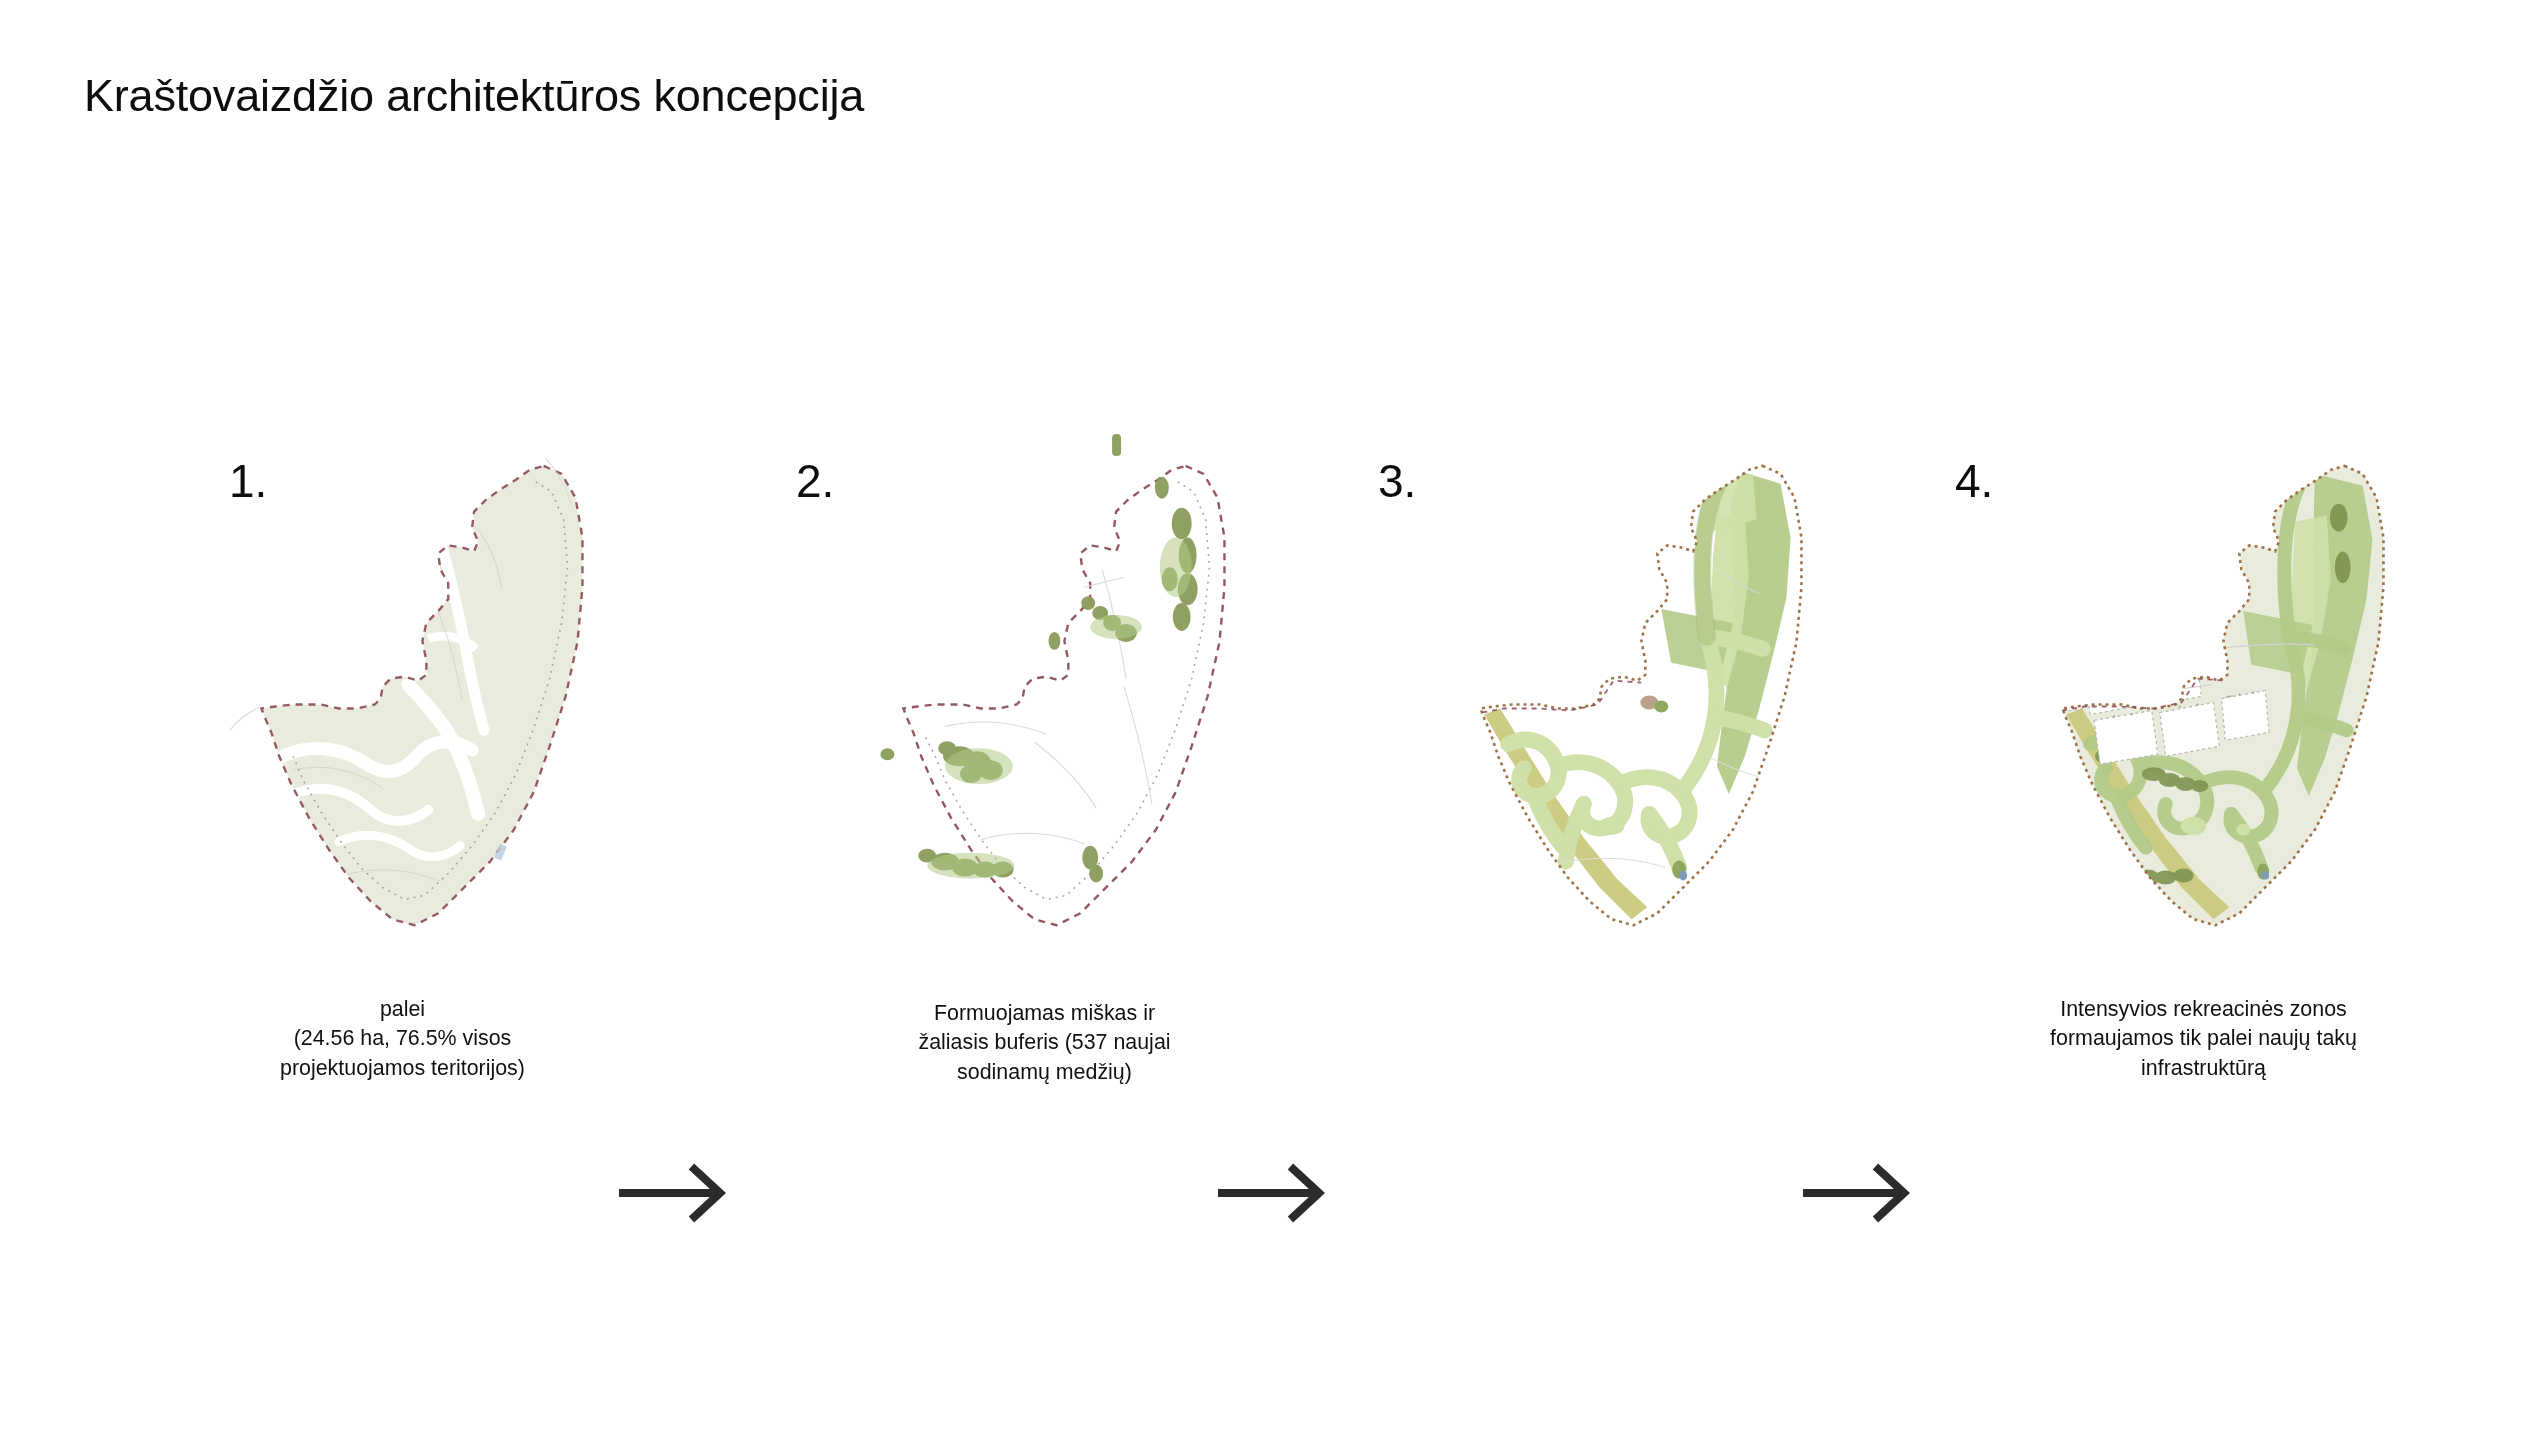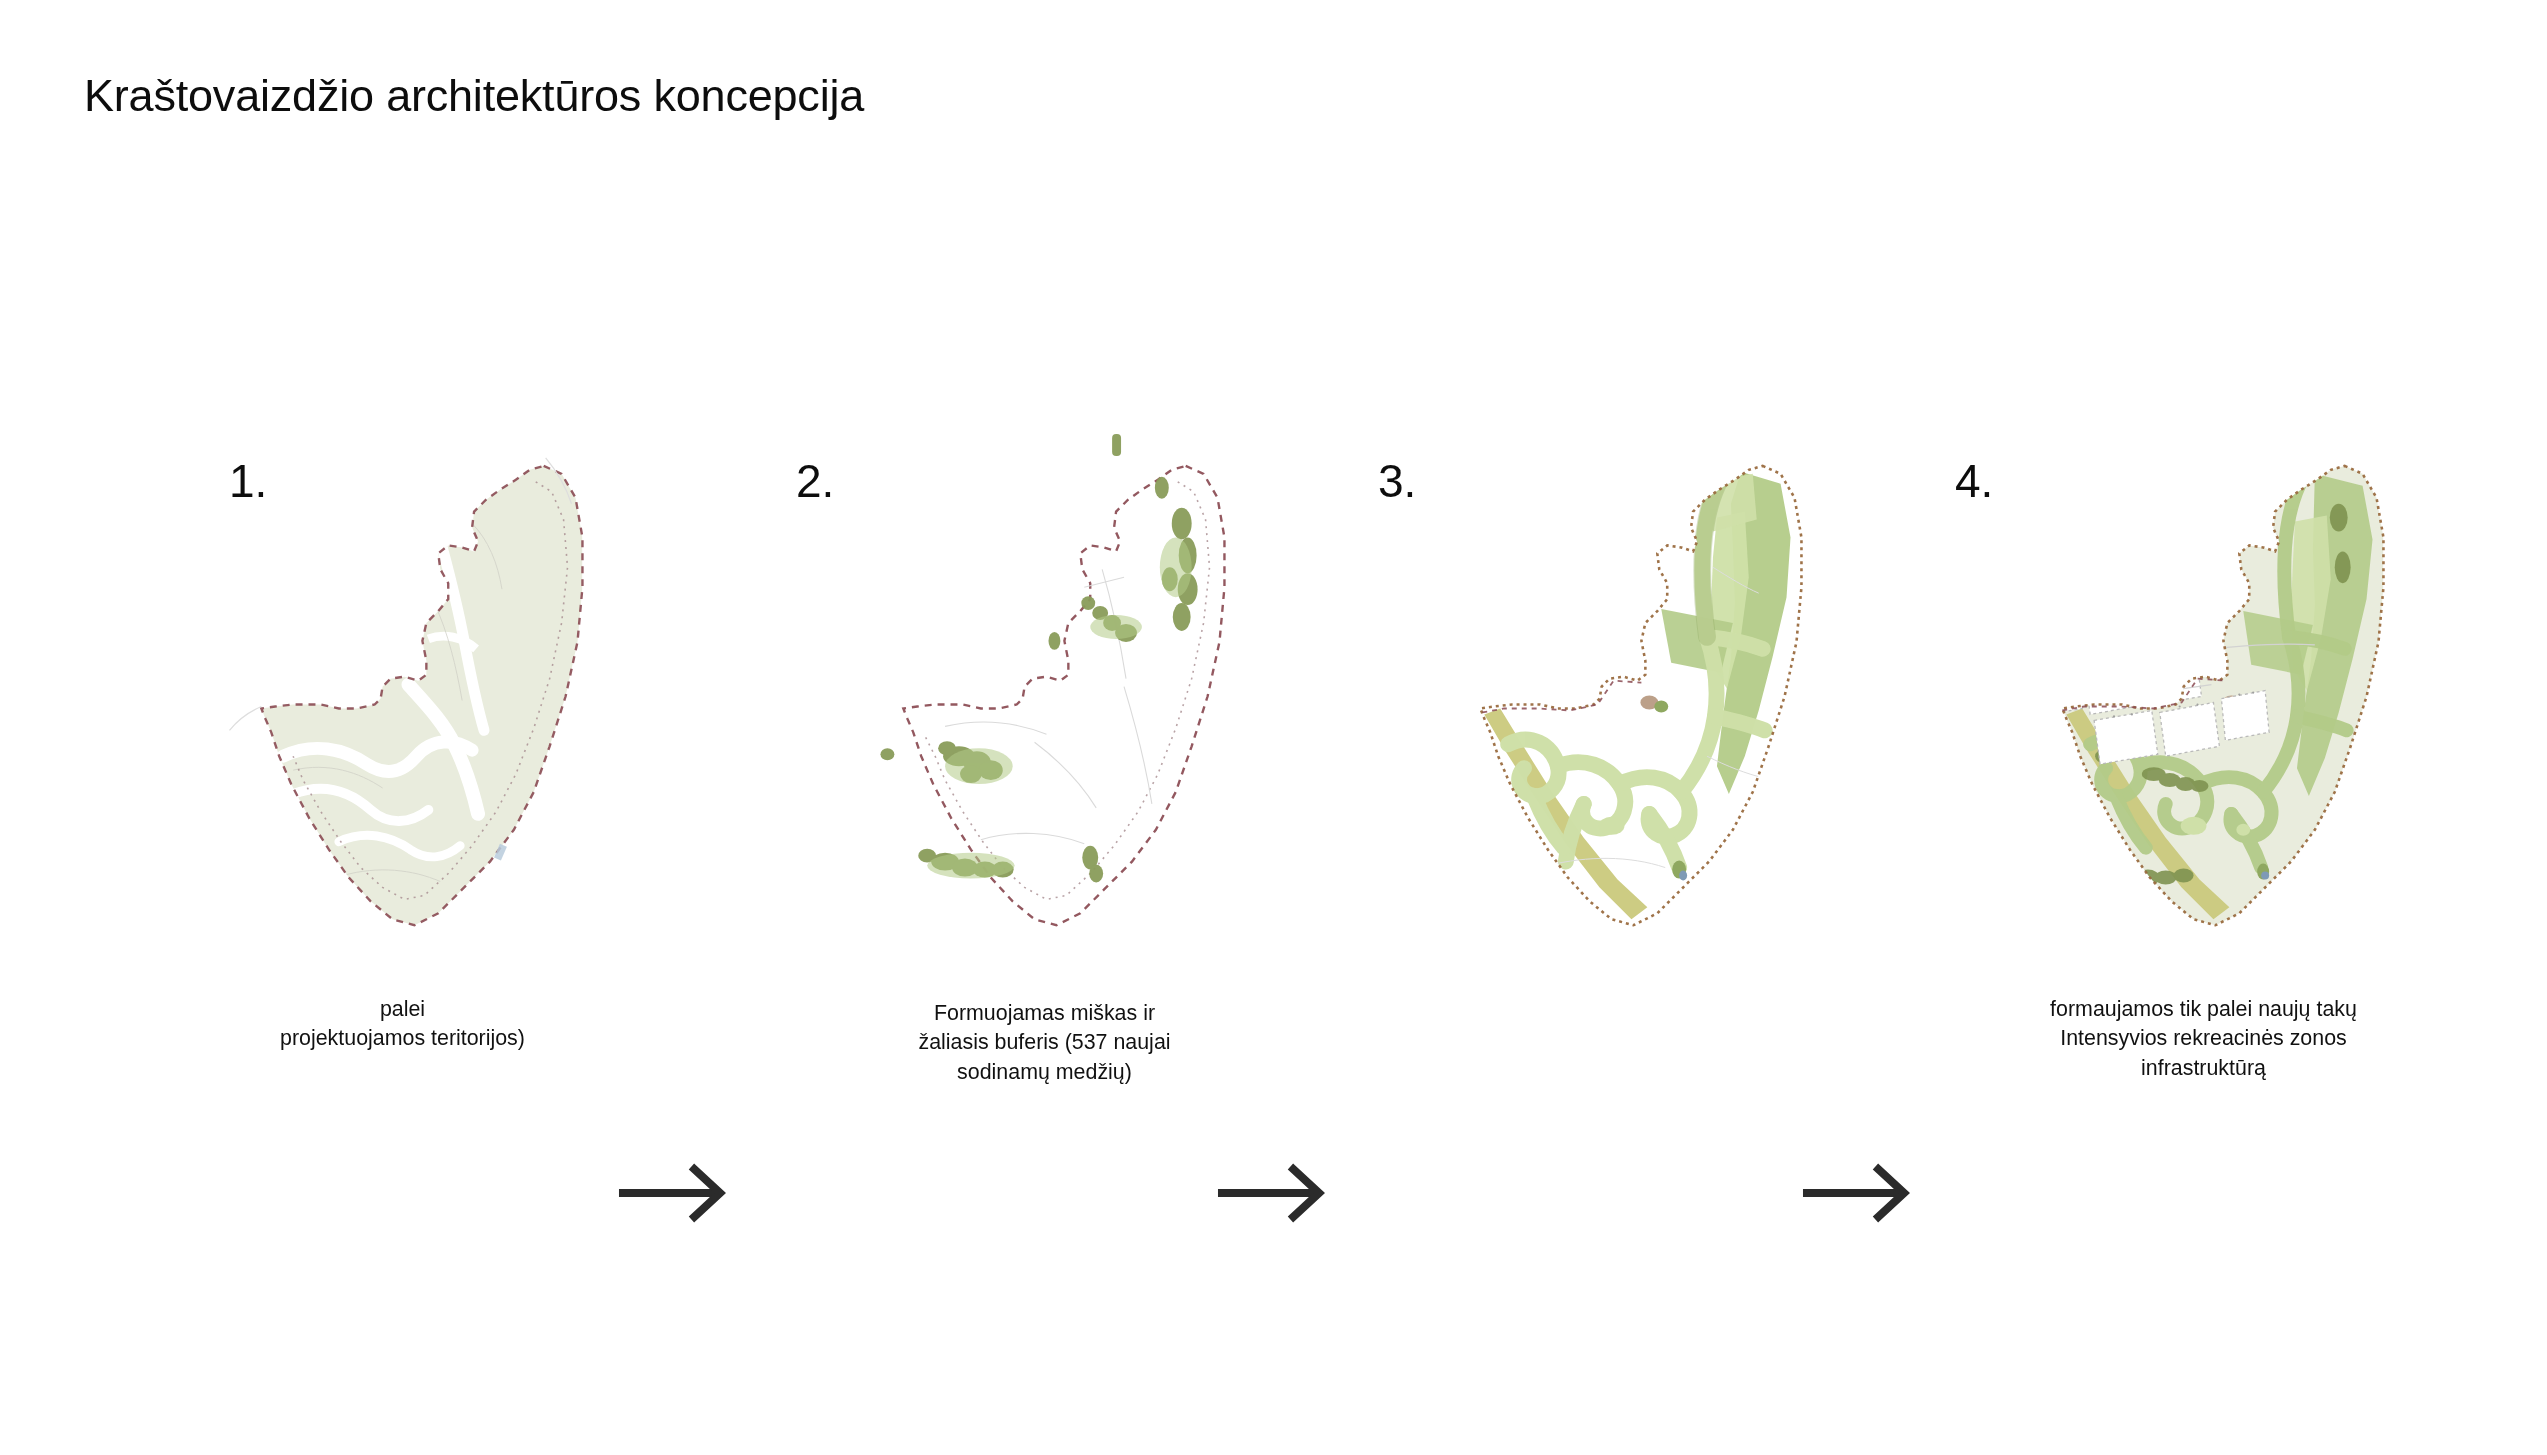--- a/index.html
+++ b/index.html
@@ -160,20 +160,21 @@
 
         <g stroke="#dedede" stroke-width="1.3" fill="none">
           <path d="M404,30 C414,42 424,58 430,76"></path>
           <path d="M118,280 C104,286 94,294 86,304"></path>
         </g>
       </svg>
     </div>
 
     <div class="step-caption">
       <span class="cap-line">palei</span>
+      <span class="cap-line">(24.56 ha, 76.5% visos</span>
       <span class="cap-line">projektuojamos teritorijos)</span>
     </div>
   </div>
 
   <div class="arrow arrow-1">
     <svg viewBox="0 0 122 62" xmlns="http://www.w3.org/2000/svg">
       <line x1="2" y1="31" x2="100" y2="31" stroke="#2b2b2b" stroke-width="8"></line>
       <polyline points="78,7 104,31 78,55" fill="none" stroke="#2b2b2b" stroke-width="8" stroke-linecap="square" stroke-linejoin="miter"></polyline>
     </svg>
   </div>
@@ -455,20 +456,20 @@
                  L186,424 L166,392 L148,358 L136,330 L128,306 L122,292 L118,282 L132,280
                  L150,278 L178,278 L196,282 L214,282 L232,278 L238,272 L240,260 L248,252
                  L262,250 L276,254 L284,248 L284,234 L280,214 L284,196 L296,184 L306,172
                  L306,156 L298,142 L296,126 L306,118 L320,120 L332,124 L336,114 L330,100
                  L332,84 L344,72 L358,62 L374,52 L388,42 Z" fill="none" stroke="#9a6b3f" stroke-width="2.6" stroke-dasharray="3 4" opacity="0.95"></path>
         <path d="M118,284 L140,280 L176,280 L210,282 L238,276 L254,252 L282,254" fill="none" stroke="#8a4a52" stroke-width="1.8" stroke-dasharray="5 5" opacity="0.85"></path>
       </svg>
     </div>
 
     <div class="step-caption">
+      <span class="cap-line">Intensyvios rekreacinės zonos</span>
       <span class="cap-line">formaujamos tik palei naujų takų</span>
-      <span class="cap-line">Intensyvios rekreacinės zonos</span>
       <span class="cap-line">infrastruktūrą</span>
     </div>
   </div>
 
 </div>
 
 
 </body></html>

